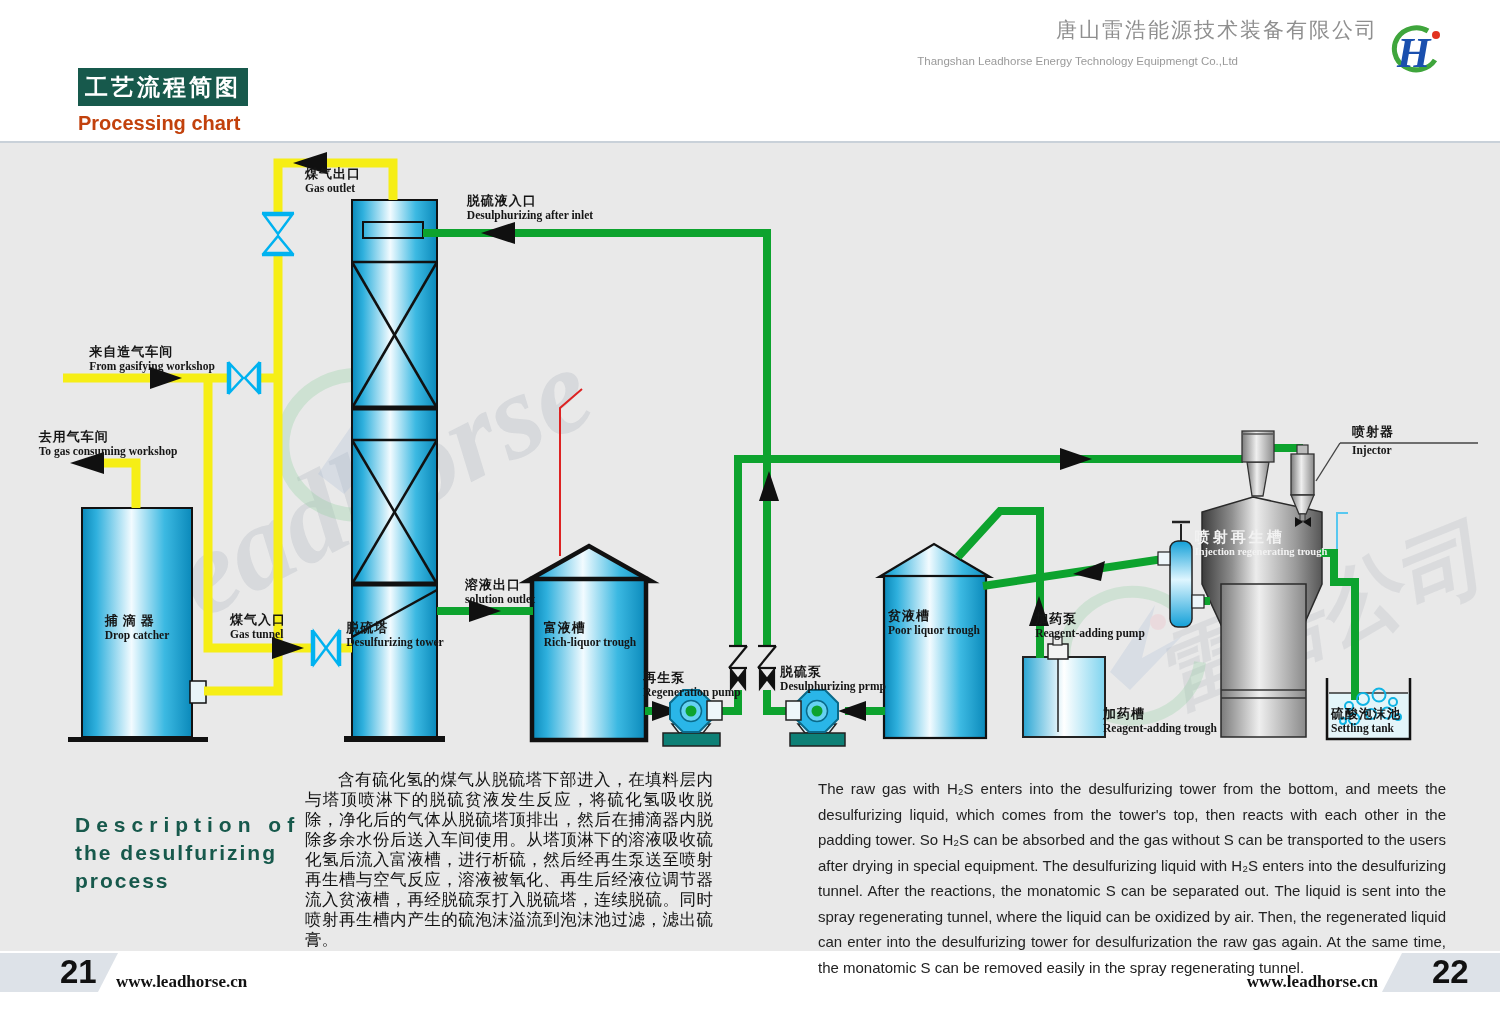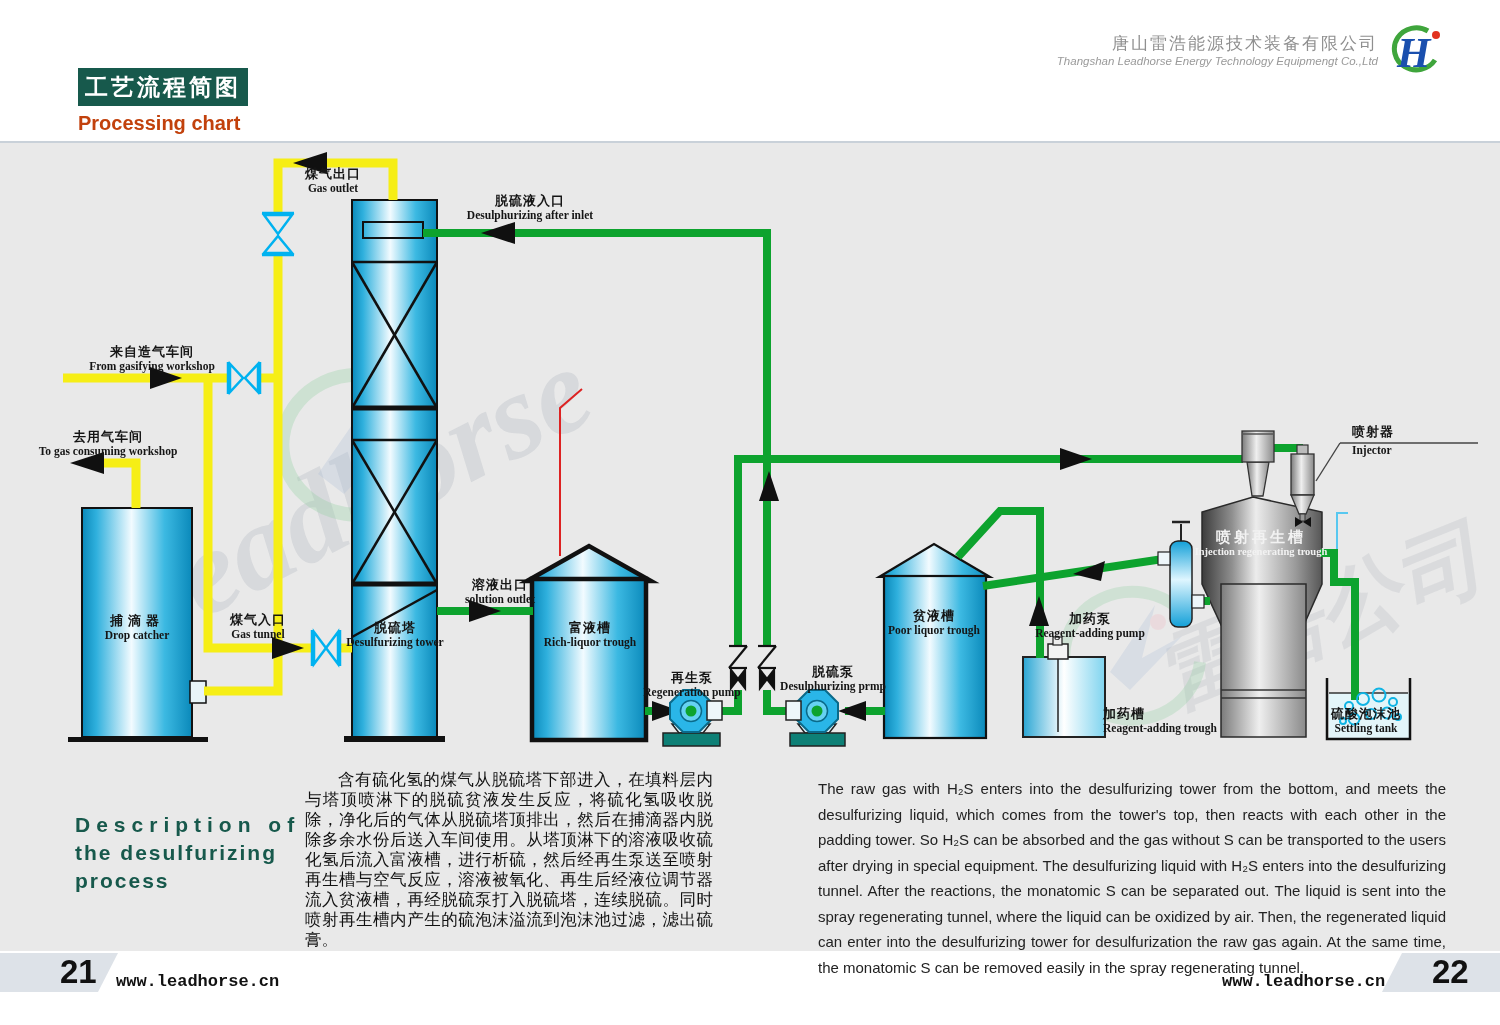--- a/index.html
+++ b/index.html
@@ -4,50 +4,50 @@
 <style>
   html,body{margin:0;padding:0;background:#fff;}
   #page{position:relative;width:1500px;height:1025px;overflow:hidden;background:#ffffff;
         font-family:"Liberation Sans", sans-serif;}
   #main-bg{position:absolute;left:0;top:143px;width:1500px;height:808px;background:#e9e9e9;}
   #header-divider{position:absolute;left:0;top:141px;width:1500px;height:2px;background:#c9d1d9;}
   
   #title-box{position:absolute;left:78px;top:68px;width:170px;height:38px;background:#17594c;
              color:#fff;font-size:23px;font-weight:bold;letter-spacing:3px;text-align:center;line-height:38px;}
   #title-en{position:absolute;left:78px;top:112px;color:#c2410c;font-size:20px;font-weight:bold;}
-  #company-cn{position:absolute;left:0;top:32px;width:1378px;text-align:right;color:#8f8f8f;font-size:17px;letter-spacing:2px;}
-  #company-en{position:absolute;left:0;top:55px;width:1378px;text-align:right;color:#9a9a9a;font-size:11.5px;font-style:italic;}
+  #company-cn{position:absolute;left:0;top:16px;width:1378px;text-align:right;color:#8f8f8f;font-size:21px;letter-spacing:2px;}
+  #company-en{position:absolute;left:0;top:55px;width:1238px;text-align:right;color:#9a9a9a;font-size:11.5px;}
   #logo{position:absolute;left:1384px;top:24px;}
   
   .wmtext{position:absolute;color:rgba(150,160,172,0.22);font-style:italic;font-weight:bold;
           font-family:"Liberation Serif",serif;pointer-events:none;white-space:nowrap;}
   
   #diagram{position:absolute;left:0;top:0;width:1500px;height:1025px;z-index:2;pointer-events:none;}
   
-  .dlabel{position:absolute;z-index:3;text-align:center;transform:translateX(-50%);white-space:nowrap;color:#151515;}
+  .dlabel{position:absolute;z-index:3;transform:translateX(-50%);white-space:nowrap;color:#151515;}
   .dlabel.left{transform:none;text-align:left;}
   .dlabel .cn{font-size:13px;font-weight:600;letter-spacing:1px;line-height:15px;}
   .dlabel .en{font-size:11.5px;font-weight:bold;font-family:"Liberation Serif",serif;line-height:14px;}
   .dlabel.light{color:#f2f2f2;}
   
   #desc-head-cn{position:absolute;left:75px;top:772px;font-size:27px;font-weight:bold;color:#111;letter-spacing:2px;z-index:3;}
   .desc-head-en{position:absolute;left:75px;font-size:21px;font-weight:bold;color:#17594c;letter-spacing:2px;z-index:3;}
   #para-cn{position:absolute;left:305px;top:770px;width:408px;font-size:16.5px;line-height:20px;
            text-align:justify;color:#111;text-indent:2em;z-index:3;font-family:"Liberation Serif",serif;}
   #para-en{position:absolute;left:818px;top:776px;width:628px;font-size:15px;line-height:25.5px;
            text-align:justify;color:#222;z-index:3;}
   
   .page-band{position:absolute;top:953px;height:39px;background:#dde2e8;z-index:3;}
   #band-left{left:0;width:118px;clip-path:polygon(0 0,118px 0,98px 39px,0 39px);}
   #band-right{left:1382px;width:118px;clip-path:polygon(20px 0,118px 0,118px 39px,0 39px);}
   .page-num{position:absolute;top:953px;font-size:33px;font-weight:bold;color:#111;z-index:4;}
   #page-num-left{left:60px;}
   #page-num-right{left:1432px;}
   .site{position:absolute;top:972px;font-size:17px;font-weight:bold;color:#111;z-index:4;
-        font-family:Liberation Mono, monospace;letter-spacing:0px;}
+        font-family:Liberation Serif, serif;letter-spacing:0px;}
   #site-left{left:116px;}
   #site-right{left:1222px;width:156px;text-align:right;}
 </style>
 </head>
 <body>
 
 <div id="page">
   <div id="main-bg"></div>
   <div id="header-divider"></div>
 

